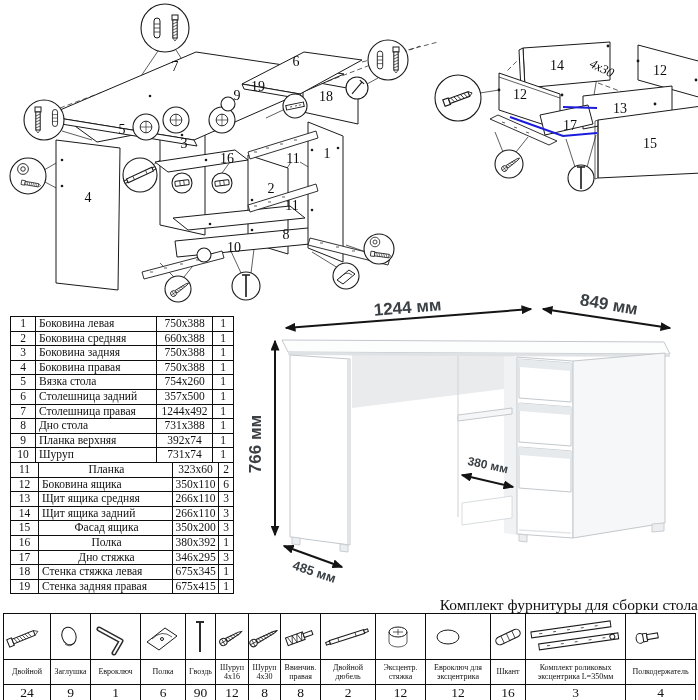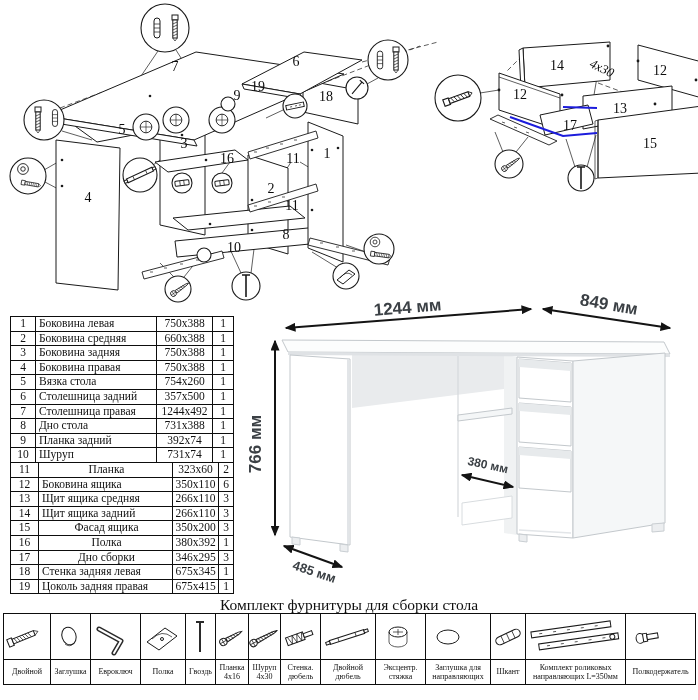--- a/index.html
+++ b/index.html
@@ -21,21 +21,21 @@
   .dim{stroke:#141414;stroke-width:2;fill:none;}
   .dimtxt{font:bold 17px "Liberation Sans",sans-serif;fill:#3b4045;text-anchor:middle;}
   .dimtxt.small{font-size:12px;}
   .dimtxt.mid{font-size:13px;}
   
   table{border-collapse:collapse;}
   .parts td{border:1px solid #0d0d0d;font-size:11.5px;height:13.6px;padding:0 2px;line-height:1;white-space:nowrap;}
   .parts td.c{text-align:center;padding:0;}
   .parts td.name{text-align:left;padding-left:3px;}
   .parts td.name.ctr{text-align:center;padding-left:4px;}
-  .hw-title{font-size:15.5px;text-align:center;width:698px;}
+  .hw-title{font-size:15.5px;text-align:right;width:698px;}
   .hw td{border:1px solid #0d0d0d;text-align:center;vertical-align:middle;padding:0;}
   .hw .icn{height:45px;}
   .hw .lab{font-size:8px;line-height:1.15;height:24px;padding:0 1px;}
   .hw .qty{font-size:13.5px;height:15px;}
 </style>
 </head>
 <body>
 
 <div class="abs" style="left:0;top:0;">
 <svg width="440" height="308" viewBox="0 0 440 308">
@@ -369,21 +369,21 @@
         <td class="c">1</td>
       </tr>
   <tr>
         <td class="c">8</td>
         <td class="name">Дно стола</td>
         <td class="c">731x388</td>
         <td class="c">1</td>
       </tr>
   <tr>
         <td class="c">9</td>
-        <td class="name">Планка задний</td>
+        <td class="name">Планка верхняя</td>
         <td class="c">392x74</td>
         <td class="c">1</td>
       </tr>
   <tr>
         <td class="c">10</td>
         <td class="name">Шуруп</td>
         <td class="c">731x74</td>
         <td class="c">1</td>
       </tr>
 </tbody>
@@ -427,33 +427,33 @@
         <td class="c">3</td>
       </tr>
   <tr>
         <td class="c">16</td>
         <td class="name ctr">Полка</td>
         <td class="c">380x392</td>
         <td class="c">1</td>
       </tr>
   <tr>
         <td class="c">17</td>
-        <td class="name ctr">Дно сборки</td>
+        <td class="name ctr">Дно стяжка</td>
         <td class="c">346x295</td>
         <td class="c">3</td>
       </tr>
   <tr>
         <td class="c">18</td>
-        <td class="name">Стенка задняя левая</td>
+        <td class="name">Стенка стяжка левая</td>
         <td class="c">675x345</td>
         <td class="c">1</td>
       </tr>
   <tr>
         <td class="c">19</td>
-        <td class="name">Цоколь задняя правая</td>
+        <td class="name">Стенка задняя правая</td>
         <td class="c">675x415</td>
         <td class="c">1</td>
       </tr>
 </tbody>
   </table>
 
 <div class="abs" style="left:240px;top:295px;">
 <svg width="458" height="300" viewBox="0 0 458 300">
   <defs>
     <marker id="ah" markerUnits="userSpaceOnUse" markerWidth="11" markerHeight="9" refX="9.5" refY="4.5" orient="auto-start-reverse">
@@ -637,24 +637,40 @@
             </g>
           </svg>
         </td>
   </tr>
   <tr>
     <td class="lab">Двойной</td>
     <td class="lab">Заглушка</td>
     <td class="lab">Евроключ</td>
     <td class="lab">Полка</td>
     <td class="lab">Гвоздь</td>
-    <td class="lab">Планка 4x16</td>
+    <td class="lab">Шуруп 4x16</td>
     <td class="lab">Шуруп 4x30</td>
-    <td class="lab">Стенка. дюбель</td>
+    <td class="lab">Ввинчив. правая</td>
     <td class="lab">Двойной дюбель</td>
     <td class="lab">Эксцентр. стяжка</td>
-    <td class="lab">Заглушка для направляющих</td>
+    <td class="lab">Евроключ для эксцентрика</td>
     <td class="lab">Шкант</td>
-    <td class="lab">Комплект роликовых направляющих L=350мм</td>
+    <td class="lab">Комплект роликовых эксцентрика L=350мм</td>
     <td class="lab">Полкодержатель</td>
+  </tr>
+  <tr>
+    <td class="qty">24</td>
+    <td class="qty">9</td>
+    <td class="qty">1</td>
+    <td class="qty">6</td>
+    <td class="qty">90</td>
+    <td class="qty">12</td>
+    <td class="qty">8</td>
+    <td class="qty">8</td>
+    <td class="qty">2</td>
+    <td class="qty">12</td>
+    <td class="qty">12</td>
+    <td class="qty">16</td>
+    <td class="qty">3</td>
+    <td class="qty">4</td>
   </tr>
 </tbody>
   </table>
 
 </body></html>

